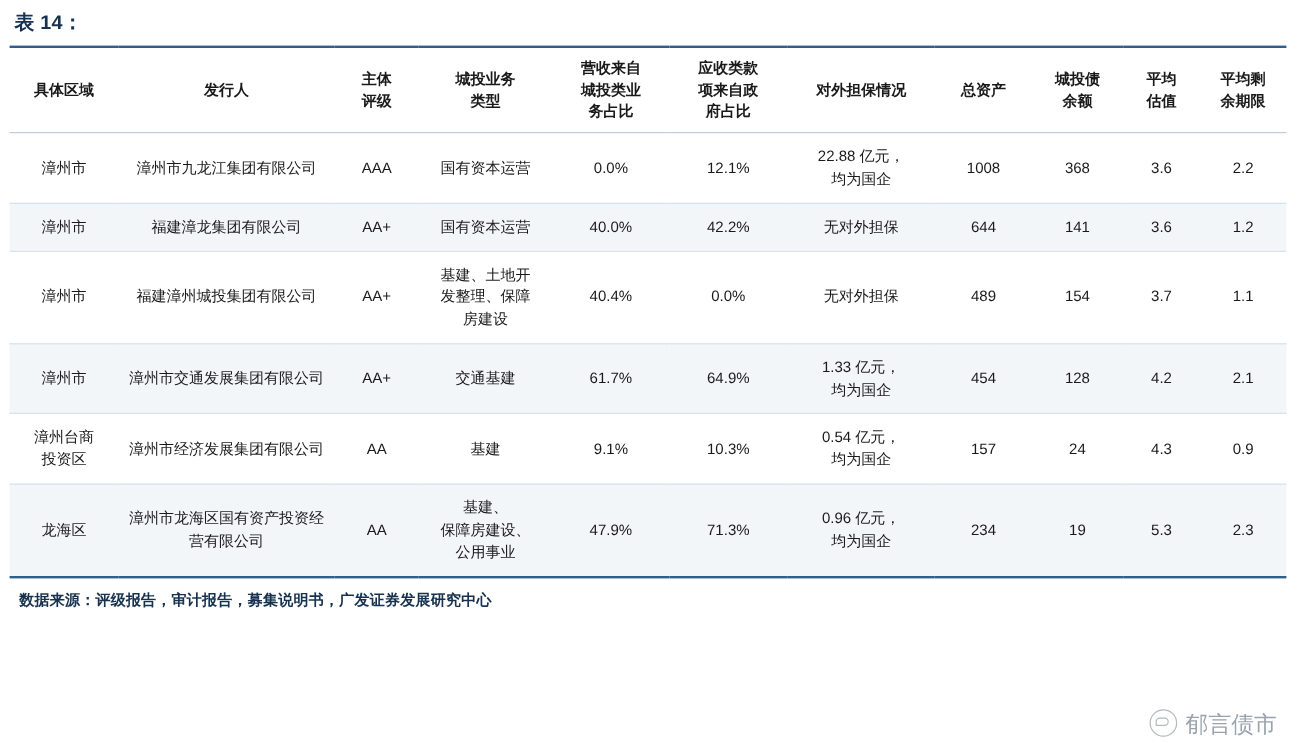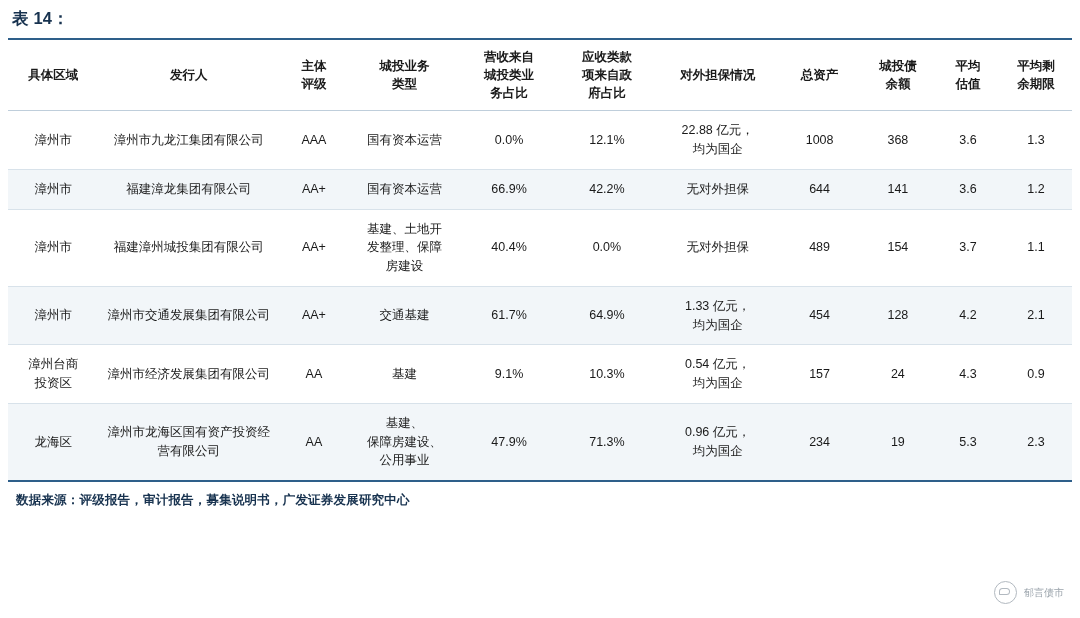--- a/index.html
+++ b/index.html
@@ -84,26 +84,25 @@
   .source {
     margin: 10px 12px 0 16px;
     font-size: 12.5px;
     font-weight: bold;
     color: #17324f;
     letter-spacing: 0.2px;
   }
   .wm {
     position: absolute;
     right: 16px;
-    bottom: 14px;
+    bottom: 1px;
     display: flex;
-    align-items: center;
     gap: 7px;
     color: #9aa3ab;
-    font-size: 10px;
+    font-size: 19px;
   }
   .wm .wm-logo {
     width: 21px;
     height: 21px;
     border-radius: 50%;
     border: 1.6px solid #b2b9c0;
     position: relative;
     flex: 0 0 auto;
   }
   .wm .wm-logo::before {
@@ -172,28 +171,28 @@
         <td class="multiline">漳州市九龙江集团有限公司</td>
         <td class="multiline">AAA</td>
         <td class="multiline">国有资本运营</td>
         <td class="multiline">0.0%</td>
         <td class="multiline">12.1%</td>
         <td class="multiline">22.88 亿元，
 均为国企</td>
         <td class="multiline">1008</td>
         <td class="multiline">368</td>
         <td class="multiline">3.6</td>
-        <td class="multiline">1.3</td>
+        <td class="multiline">2.2</td>
       </tr>
       <tr class="alt">
         <td class="multiline">漳州市</td>
         <td class="multiline">福建漳龙集团有限公司</td>
         <td class="multiline">AA+</td>
         <td class="multiline">国有资本运营</td>
-        <td class="multiline">66.9%</td>
+        <td class="multiline">40.0%</td>
         <td class="multiline">42.2%</td>
         <td class="multiline">无对外担保</td>
         <td class="multiline">644</td>
         <td class="multiline">141</td>
         <td class="multiline">3.6</td>
         <td class="multiline">1.2</td>
       </tr>
       <tr>
         <td class="multiline">漳州市</td>
         <td class="multiline">福建漳州城投集团有限公司</td>

